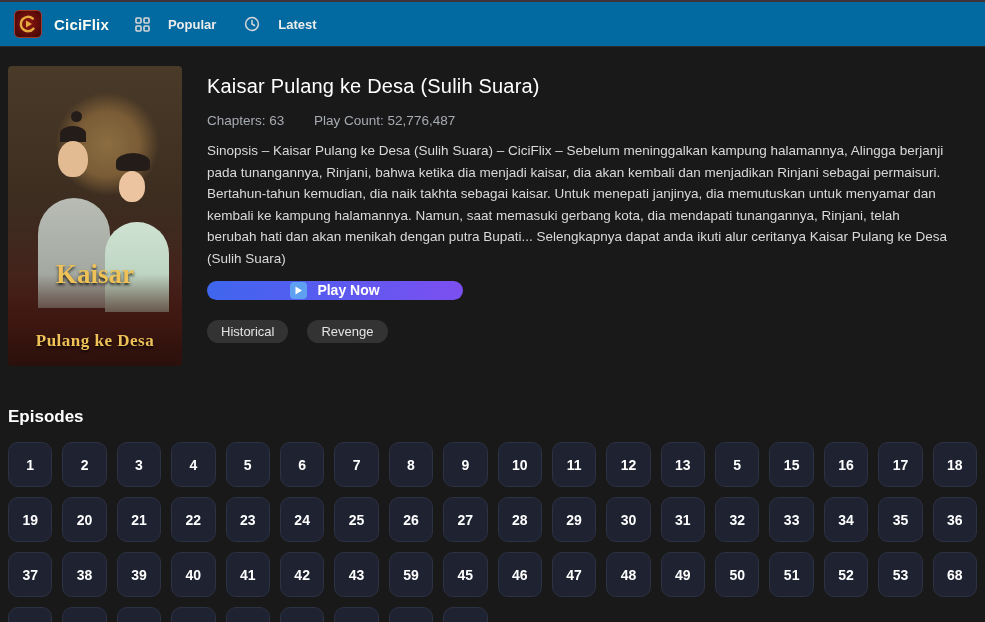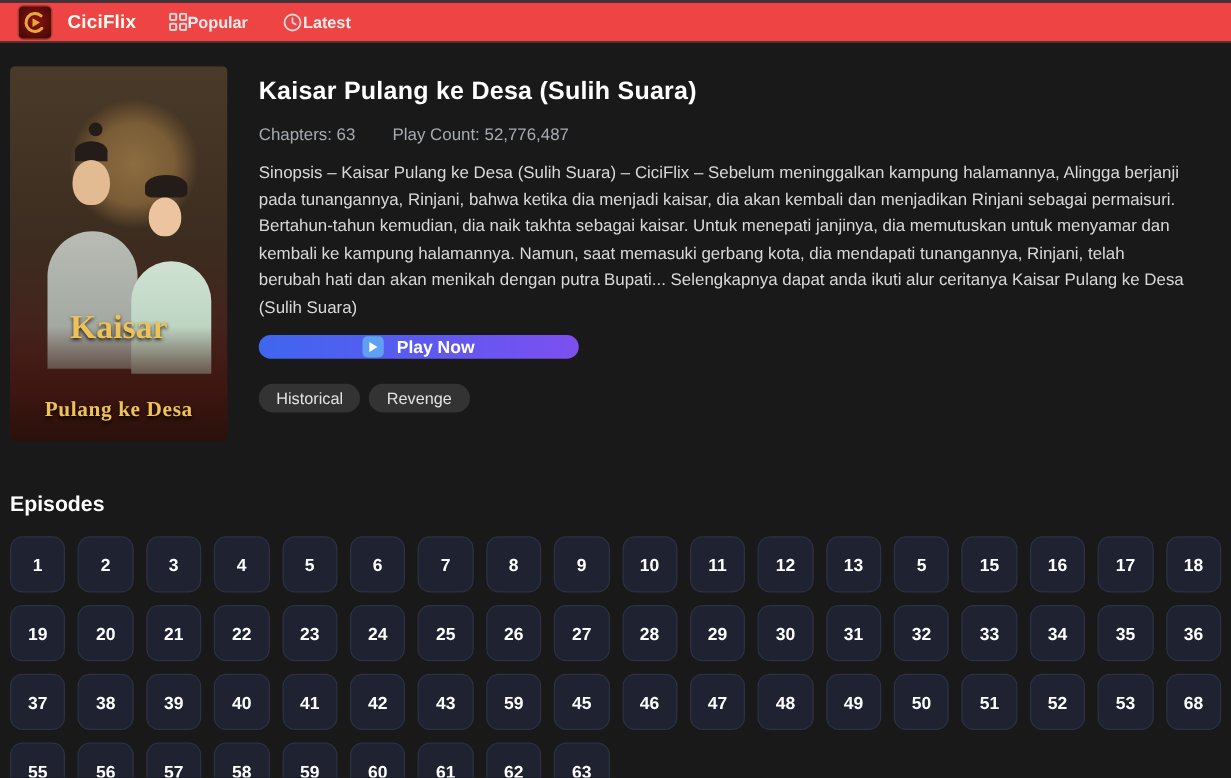--- a/index.html
+++ b/index.html
@@ -6,38 +6,38 @@
   html,body { width:985px; height:622px; overflow:hidden; }
   body {
     background:#191919;
     font-family:"Liberation Sans", sans-serif;
     color:#fff;
     border-top:2px solid #3d3339;
   }
 
   
   .navbar {
-    height:32px;
-    background:#ef4444;
+    height:45px;
+    background:#0369a1;
     border-bottom:1px solid #2b2b2b;
     display:flex;
     align-items:center;
     padding:0 14px;
   }
   .brand { display:flex; align-items:center; cursor:pointer; }
   .logo {
     width:28px; height:28px; border-radius:5px;
     background:radial-gradient(circle at 50% 45%, #8d1512 0%, #5e0c0a 60%, #3c0605 100%);
     border:1px solid #a23c2a;
     display:flex; align-items:center; justify-content:center;
   }
   .brand-text { font-size:15px; font-weight:bold; color:#fdfdf4; margin-left:12px; letter-spacing:.2px; }
   .nav-items { display:flex; align-items:center; margin-left:26px; }
   .nav-item {
-    display:flex; align-items:center; gap:0;
+    display:flex; align-items:center; gap:18px;
     color:#ececec; font-size:13px; font-weight:600;
     margin-right:28px; cursor:pointer; text-decoration:none;text-align:center;
   }
   .nav-item svg { display:block; }
   .search-box {
     margin-left:auto; position:relative;
     width:186px; height:31px;
   }
   .search-box input {
     width:100%; height:100%;
@@ -96,21 +96,21 @@
     font-family:"Liberation Serif", serif;
     font-weight:bold;
     color:#eec258;
     text-shadow:0 2px 3px rgba(0,0,0,.8);
     line-height:1.05;
   }
   .poster-title .l1 { font-size:27px; display:block; }
   .poster-title .l2 { font-size:17px; display:block; letter-spacing:.5px;margin-top:44px; }
 
   .info { margin-left:25px; padding-top:9px; width:742px; }
-  .title { font-size:20px; font-weight:700; color:#fff; letter-spacing:.2px; }
+  .title { font-size:20px; font-weight:400; color:#fff; letter-spacing:.2px; }
   .meta { margin-top:15px; font-size:13.5px; color:#a7abb2; }
   .meta .m-item { margin-right:26px; }
   .synopsis {
     margin-top:12px;
     font-size:13.5px;
     line-height:1.6;
     color:#d9d9d9;
   }
   .play-btn {
     margin-top:11px;
@@ -120,21 +120,21 @@
     color:#fff; font-size:14px; font-weight:bold;
     display:flex; align-items:center; justify-content:center; gap:10px;
     cursor:pointer;
     font-family:"Liberation Sans", sans-serif;
   }
   .play-chip {
     width:17px; height:17px; border-radius:4px;
     background:#5ea1f2;
     display:flex; align-items:center; justify-content:center;
   }
-  .tags { margin-top:20px; display:flex; gap:7px; }
+  .tags { margin-top:20px; display:flex; gap:19px; }
   .tag {
     background:#333333;
     color:#e3e3e3;
     font-size:13px;
     padding:4px 14px;
     border-radius:12px;
     cursor:pointer;
   }
 
   

